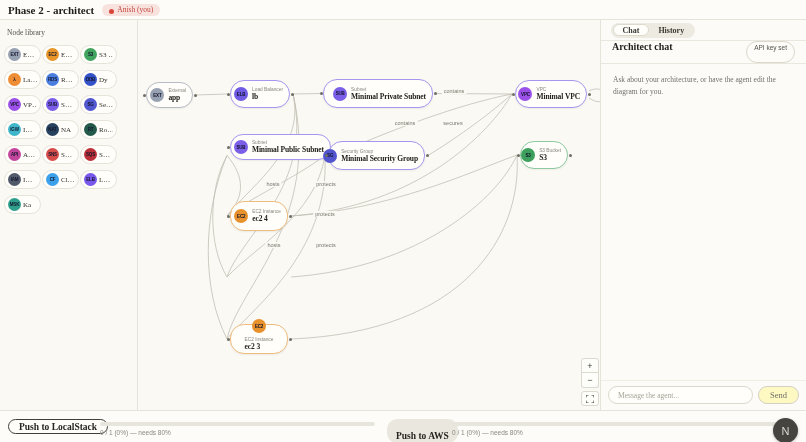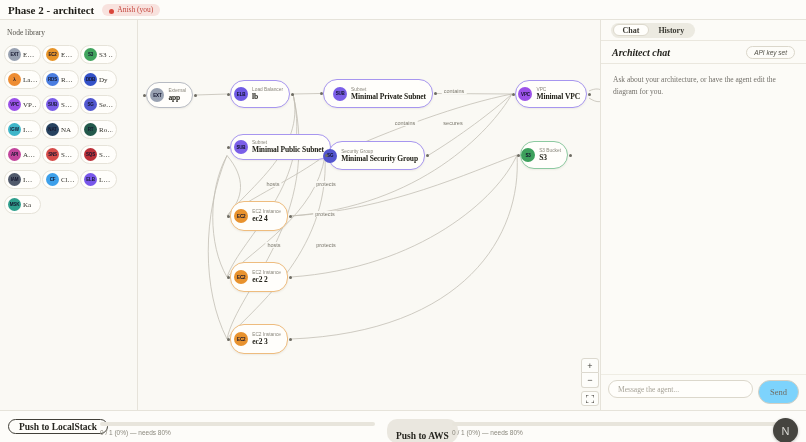--- a/index.html
+++ b/index.html
@@ -45,31 +45,31 @@
   .zbtn.top { border-radius:3px 3px 0 0; }
   .zbtn.mid { border-top:none; border-radius:0 0 3px 3px; }
   .zbtn.fit { margin-top:3px; border-radius:3px; }
 
   .chatpanel { position:absolute; left:600px; top:20px; width:206px; height:390px; background:#fcfbf7;
                border-left:1px solid #e6e3da; z-index:4; }
   .tabrow { height:21px; border-bottom:1px solid #eae7de; display:flex; align-items:center; padding:0 10px; }
   .tabgroup { display:inline-flex; background:#eceae1; border-radius:999px; padding:1.5px; }
   .tab { font-size:8px; font-weight:bold; padding:1.5px 9px; border-radius:999px; color:#3b3a33; cursor:pointer; }
   .tab.active { background:#fffefb; border:1px solid #ddd9cd; padding:0.5px 9px; }
-  .chathead { height:23px; border-bottom:1px solid #eae7de; display:flex; align-items:center; padding:0 11px;font-style:italic; }
+  .chathead { height:23px; border-bottom:1px solid #eae7de; display:flex; padding:0 11px; }
   .chathead h2 { font-size:10px; color:#1f1e19; }
   .apikey { margin-left:auto; font-size:6.5px; color:#55534a; background:#fdfcf8; border:1px solid #dbd7cb;
             border-radius:999px; padding:2px 7px; font-family:"Liberation Sans",sans-serif; cursor:pointer; }
   .chatbody { padding:10px 12px; font-size:7.5px; color:#73706a; line-height:1.55; max-width:196px; }
   .inputrow { position:absolute; left:0; bottom:0; width:100%; padding:5px 7px 6px; display:flex; gap:5px;
               border-top:1px solid #efede4; background:#fcfbf7; }
   .msg-input { flex:1; height:18px; border:1px solid #dcd8cc; border-radius:999px; background:#fffefb;
                padding:0 9px; font-size:7.5px; font-family:inherit; color:#34332d; outline:none; min-width:0; }
   .msg-input::placeholder { color:#a7a398; }
-  .send { height:24px; border:1px solid #d4d0c4; border-radius:999px; background:#7dd3fc; font-size:8.5px;
+  .send { height:18px; border:1px solid #d4d0c4; border-radius:999px; background:#fef9c3; font-size:8.5px;
           color:#716f66; padding:0 11px; font-family:inherit; cursor:pointer; }
 
   .footer { position:absolute; left:0; top:410px; width:806px; height:32px; background:#fdfcf9;
             border-top:1px solid #e6e3da; z-index:5; }
   .ls-btn { position:absolute; left:8px; top:8px; height:15px; border:1.3px solid #413f38; border-radius:10px;
             background:#fefdfa; font-weight:bold; font-size:9.5px; padding:0 10px; font-family:inherit;
             color:#26251f; cursor:pointer; }
   .track { position:absolute; height:4px; border-radius:2px; background:#e8e5dc; }
   .t1 { left:100px; top:11px; width:275px; }
   .t2 { left:452px; top:11px; width:338px; }
@@ -270,30 +270,21 @@
     </div>
     <div class="node" style="left: 110px; top: 181px; width: 58px; height: 30px; border-color: rgb(238, 188, 126);">
       <span class="nbadge" style="background: rgb(232, 146, 46);">EC2</span>
       <span class="ncol">
         <span class="ntype">EC2 Instance</span>
         <span class="nname">ec2 4</span>
       </span>
       <span class="port l"></span>
       <span class="port r"></span>
     </div>
-    <div class="node" style="left: 110px; top: 242px; width: 58px; height: 30px; border-color: rgb(238, 188, 126);">
-      <span class="nbadge" style="background: rgb(232, 146, 46);">EC2</span>
-      <span class="ncol">
-        <span class="ntype">EC2 Instance</span>
-        <span class="nname">ec2 2</span>
-      </span>
-      <span class="port l"></span>
-      <span class="port r"></span>
-    </div>
-    <div class="node" style="left: 110px; top: 304px; width: 58px; height: 30px; border-color: rgb(238, 188, 126);">
+    <div class="node" style="left: 110px; top: 304px; width: 58px; height: 30px; border-color: rgb(238, 188, 126); flex-direction: column;">
       <span class="nbadge" style="background: rgb(232, 146, 46);">EC2</span>
       <span class="ncol">
         <span class="ntype">EC2 Instance</span>
         <span class="nname">ec2 3</span>
       </span>
       <span class="port l"></span>
       <span class="port r"></span>
     </div>
     <span class="edge-label" style="left: 334px; top: 71px;">contains</span>
     <span class="edge-label" style="left: 285px; top: 103px;">contains</span>

